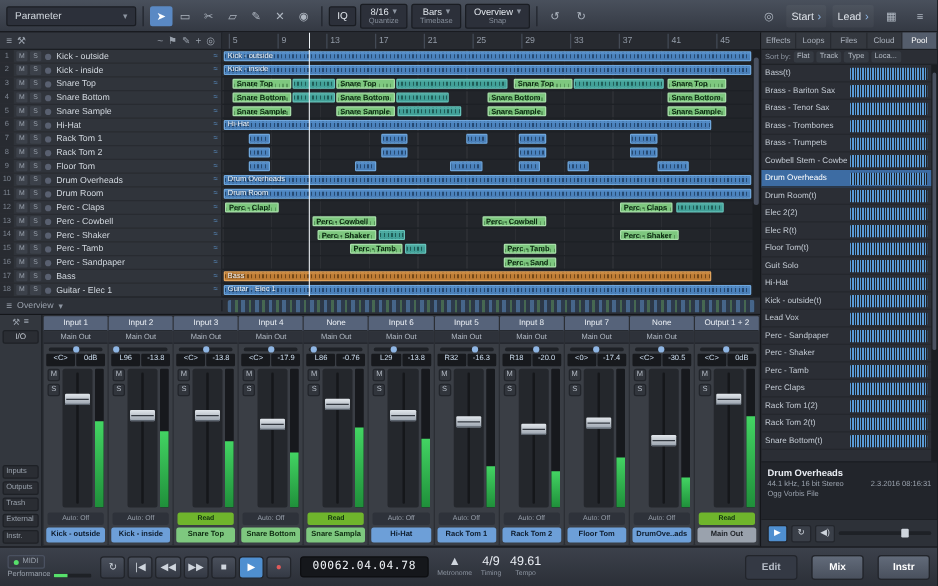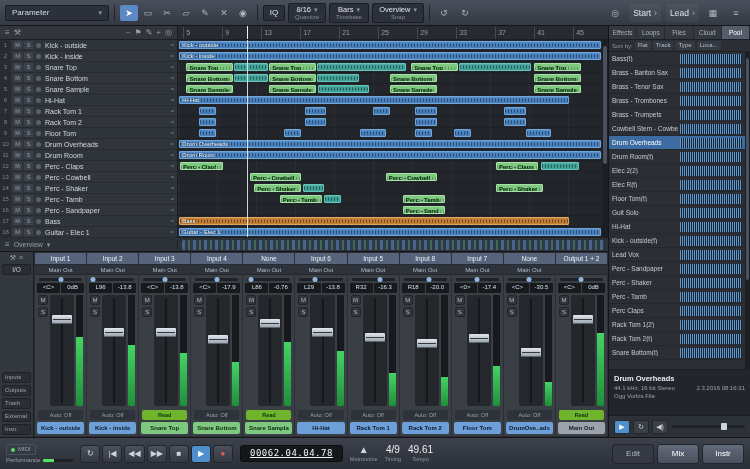--- a/index.html
+++ b/index.html
@@ -127,31 +127,31 @@
 
 .transport{height:32px;display:flex;align-items:center;gap:7px;padding:0 6px;background:linear-gradient(#3c414b,#2b2f37);border-top:1px solid #14161a;}
 .tp-midi{display:flex;flex-direction:column;gap:2px;font-size:6px;color:#9aa2ad;flex:none;}
 .midi-box{border:1px solid #4a5160;border-radius:2px;padding:0 4px;line-height:9px;width:max-content;display:flex;align-items:center;gap:3px;}
 .led{width:4px;height:4px;border-radius:50%;background:#57e06b;display:inline-block;}
 .perf{display:flex;align-items:center;gap:3px;}
 .perf-meter{width:30px;height:3px;background:#1e2126;border-radius:1px;overflow:hidden;}
 .pm-fill{width:35%;height:100%;background:#57e06b;}
 .tp-display{background:#15171b;border:1px solid #0d0e11;border-radius:3px;padding:2px 9px;text-align:center;flex:none;}
 .tp-pos{font-size:12px;color:#f0f4f8;font-family:"DejaVu Sans Mono",monospace;letter-spacing:.5px;line-height:13px;}
-.tp-pos.sm{font-size:9px;line-height:11px;text-decoration:underline;}
+.tp-pos.sm{font-size:9px;line-height:11px;}
 .tp-unit{font-size:5.5px;color:#7e8692;line-height:7px;}
 .tp-btns{display:flex;gap:2px;flex:none;}
 .tp-btn{min-width:20px;height:18px;padding:0 3px;background:linear-gradient(#4a505c,#343944);border:1px solid #22252b;border-radius:3px;color:#cfd5dd;font-size:8px;text-align:center;line-height:16px;}
 .tp-btn.play-a{background:#4f8fd0;color:#fff;}
 .tp-btn.rec{color:#e05a5a;}
 .tp-2line{display:flex;flex-direction:column;align-items:center;flex:none;}
 .tp-2line .v{font-size:10px;color:#eaeef4;line-height:12px;}
 .tp-2line .l{font-size:5.5px;color:#8d95a1;line-height:7px;}
 .mt-icon{font-size:10px;color:#cfd5dd;line-height:12px;}
-.tp-pages{margin-left:auto;display:flex;gap:3px;flex:none;}
+.tp-pages{margin-left:auto;display:flex;gap:11px;flex:none;font-weight:bold;}
 .tp-page{width:42px;height:20px;border-radius:3px;background:#343944;border:1px solid #22252b;color:#b6bdc7;font-size:8px;text-align:center;line-height:18px;}
 .tp-page.active{background:linear-gradient(#626b7a,#49505d);color:#fff;}
 </style>
 </head>
 <body>
 
 <div class="app">
 
   <div class="toolbar">
     <div class="tb-dropdown tb-dd-wide">

